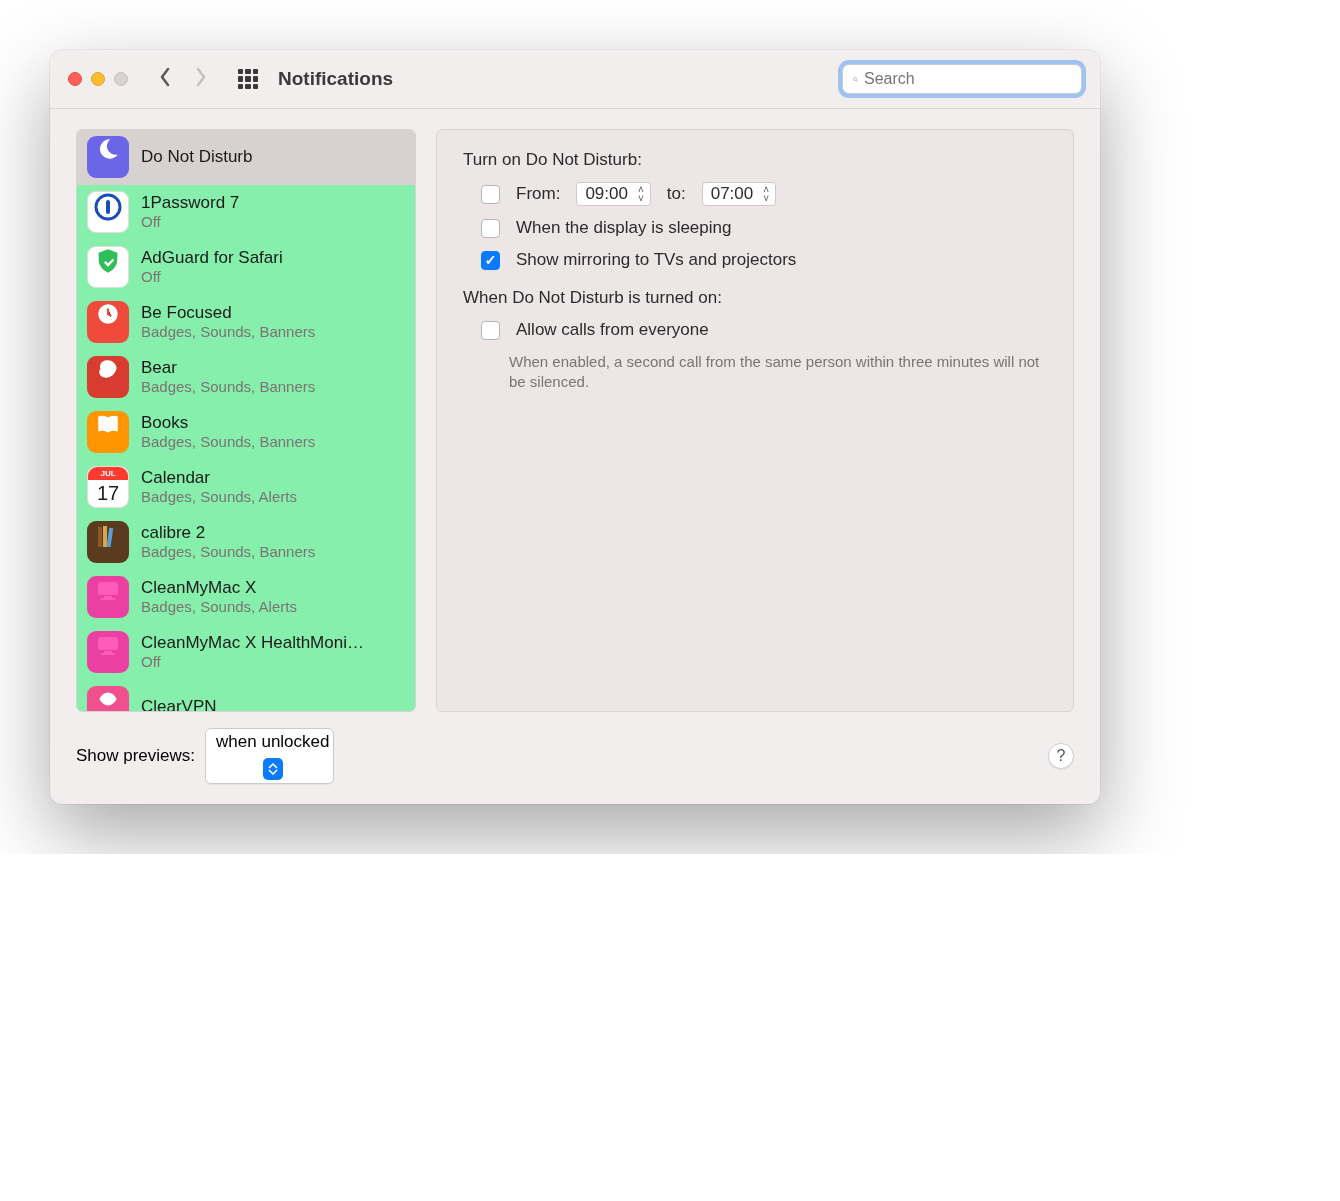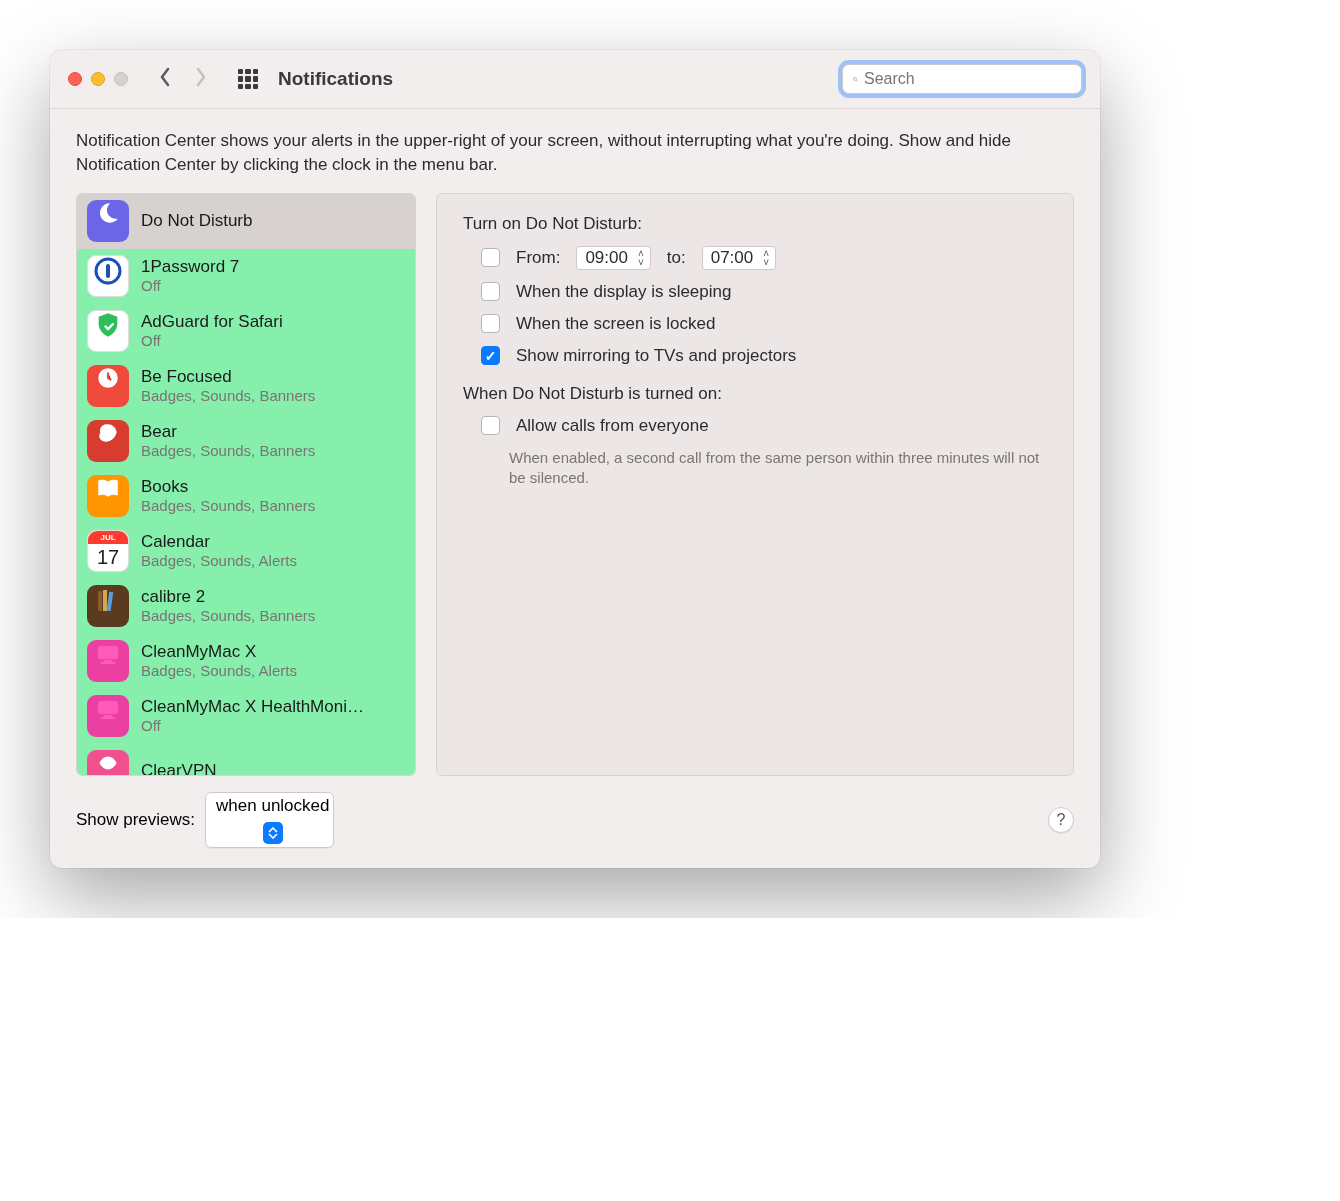--- a/index.html
+++ b/index.html
@@ -142,21 +142,20 @@
     <div class="search">
       <svg width="17" height="17" viewBox="0 0 20 20">
           <circle cx="8" cy="8" r="6" stroke="#8a8a8a" stroke-width="2" fill="none"></circle>
           <line x1="13" y1="13" x2="18" y2="18" stroke="#8a8a8a" stroke-width="2" stroke-linecap="round"></line>
         </svg>
       <input type="text" placeholder="Search" style="">
     </div>
   </div>
 
   <div class="body">
-    <p class="desc">Notification Center shows your alerts in the upper-right of your screen, without interrupting what you're doing. Show and hide Notification Center by clicking the clock in the menu bar.</p>
 
     <div class="panels">
       <div class="sidebar" id="sidebar">
           <div class="item selected">
             <div class="app-icon" style="background:#6b66e8">
               <svg width="26" height="26" viewBox="0 0 24 24">
                 <path fill="#fff" d="M14 3a9 9 0 1 0 7 14 8 8 0 0 1-7-14z"></path>
               </svg>
             </div>
             <div class="item-text">
@@ -305,24 +304,20 @@
                 <span>˅</span>
               </span>
           </span>
         </div>
 
         <div class="row">
           <span class="checkbox"></span>
           <span>When the display is sleeping</span>
         </div>
         <div class="row">
-          <span class="checkbox"></span>
-          <span>When the screen is locked</span>
-        </div>
-        <div class="row">
           <span class="checkbox checked"></span>
           <span>Show mirroring to TVs and projectors</span>
         </div>
 
         <div class="section-h" style="margin-top:18px">When Do Not Disturb is turned on:</div>
 
         <div class="row">
           <span class="checkbox"></span>
           <span>Allow calls from everyone</span>
         </div>

